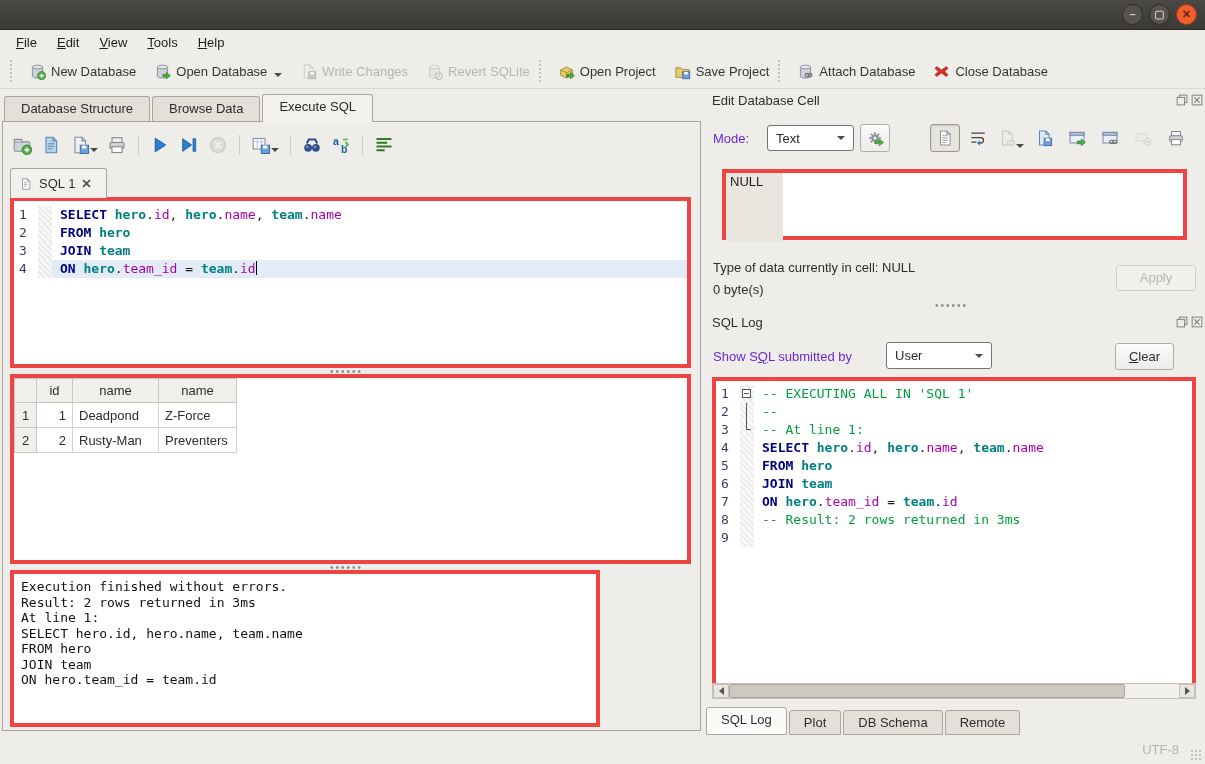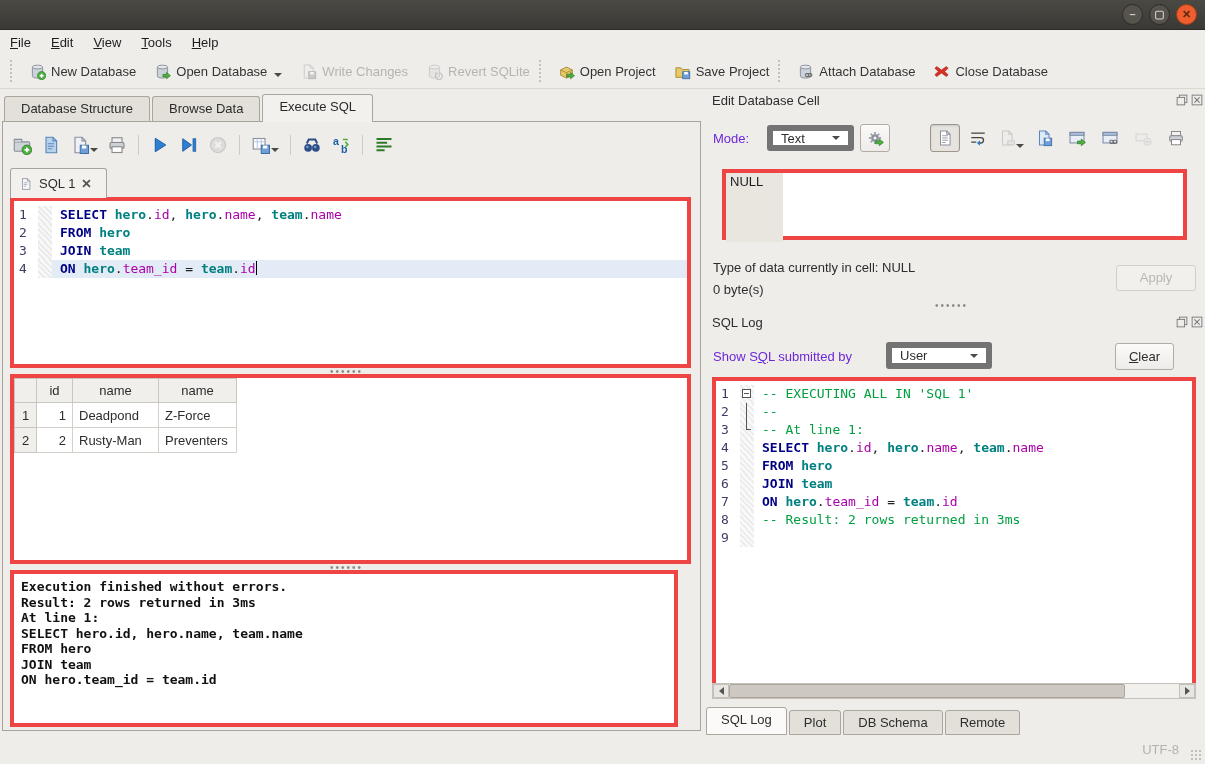--- a/index.html
+++ b/index.html
@@ -12,21 +12,21 @@
     background:linear-gradient(#4b4944,#3b3935); border-bottom:1px solid #2a2926;
     display:flex; align-items:center; justify-content:center; }
   #title-text { color:#dfdcd6; font-weight:bold; font-size:13px; }
   #win-controls { position:absolute; right:8px; top:4px; display:flex; gap:6px; }
   .winbtn { width:21px; height:21px; border-radius:50%; background:#56534d; border:1px solid #2c2b27;
     color:#cfccc6; font-size:11px; line-height:19px; text-align:center; font-weight:bold; }
   .winbtn.close { background:#ef5e2e; border-color:#a33c15; color:#62260e; }
 
   
   #menubar { position:absolute; left:0; top:30px; width:1205px; height:24px; background:#efedea;
-    display:flex; align-items:center; }
+    display:flex; align-items:center; padding-left:6px; }
   .menu-item { padding:3px 10px; color:#1d1d1d; }
   .menu-item u { text-decoration:underline; }
 
   
   #toolbar { position:absolute; left:0; top:54px; width:1205px; height:35px; background:#efedea;
     border-bottom:1px solid #dbd8d2; display:flex; align-items:center; padding-left:10px; }
   .tb-handle { width:4px; height:22px; border-left:2px dotted #c6c2bb; margin:0 6px 0 0; }
   .tb-btn { display:flex; align-items:center; gap:5px; padding:5px 9px; color:#343434; white-space:nowrap; }
   .tb-btn.disabled { color:#b7b4ae; }
   .tb-btn .caret { margin-left:2px; }
@@ -74,30 +74,30 @@
   
   #results { position:absolute; left:10px; top:374px; width:681px; height:190px; overflow:hidden; }
   #results table { border-collapse:collapse; font-size:13px; }
   #results th { background:#f0efec; border:1px solid #c9c5bf; font-weight:normal; padding:2px 6px; height:24px; }
   #results td { border:1px solid #d4d1cb; padding:2px 6px; height:25px; background:#fff; }
   #results td.rh { background:#f0efec; border-color:#c9c5bf; text-align:center; min-width:22px; }
   #results td.num { text-align:right; }
   #results th.corner { min-width:22px; }
 
   
-  #messages { position:absolute; left:10px; top:570px; width:668px; height:157px; padding:5px 7px;
-    font-family:"DejaVu Sans Mono", monospace; font-size:13px; line-height:15.5px; white-space:pre; color:#111;font-weight:bold; }
+  #messages { position:absolute; left:10px; top:570px; width:590px; height:157px; padding:5px 7px;
+    font-family:"DejaVu Sans Mono", monospace; font-size:13px; line-height:15.5px; white-space:pre; color:#111; }
 
   
   .dock-title { position:absolute; color:#2d2d2d; }
   .dock-btns { position:absolute; display:flex; gap:3px; }
   .dock-btns .ic { width:12px; height:12px; }
 
   label.inl { color:#6d28d9; }
-  .combo { position:absolute; background:#fff; border:6px solid #737373; border-radius:3px;
+  .combo { position:absolute; background:#fff; border:1px solid #737373; border-radius:3px;
     display:flex; align-items:center; padding:0 8px; justify-content:space-between; }
   .combo .caret { margin-bottom:0; align-self:center; }
   .btn { position:absolute; background:linear-gradient(#fbfaf9,#eeecea); border:1px solid #b1ada5; border-radius:3px;
     text-align:center; color:#2d2d2d; }
   .btn.disabled { background:#f1f0ed; color:#bab7b1; border-color:#d2cfc9; }
   .btn u { text-decoration:underline; }
 
   .flat-ic { width:30px; height:28px; display:flex; align-items:center; justify-content:center; border:1px solid transparent; border-radius:3px; }
   .flat-ic .ic { width:18px; height:18px; }
   .flat-ic.active { border-color:#9a958d; background:#e7e4df; box-shadow:inset 0 1px 2px rgba(0,0,0,.12); }

